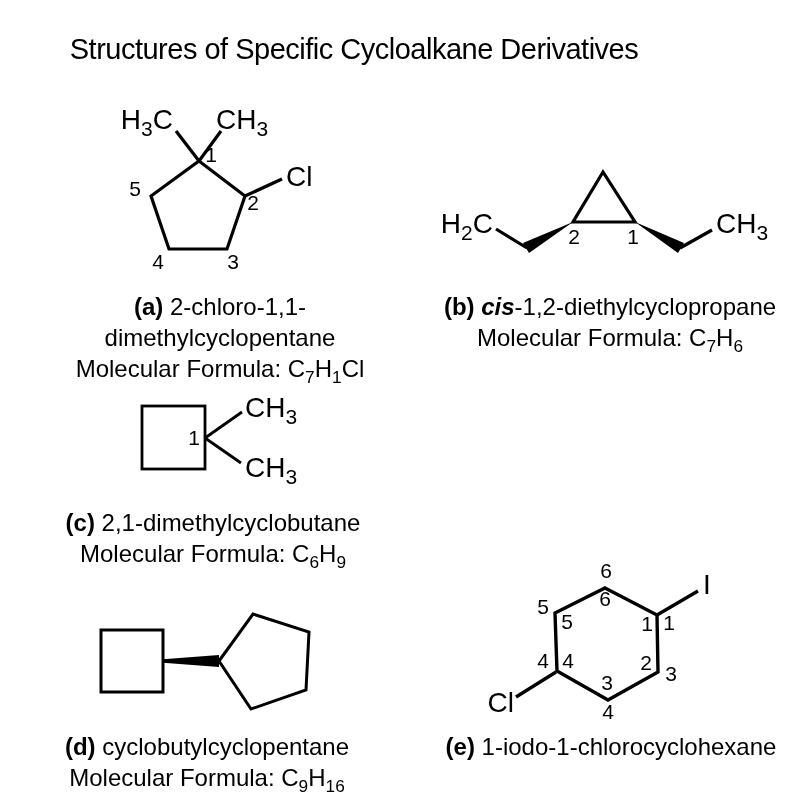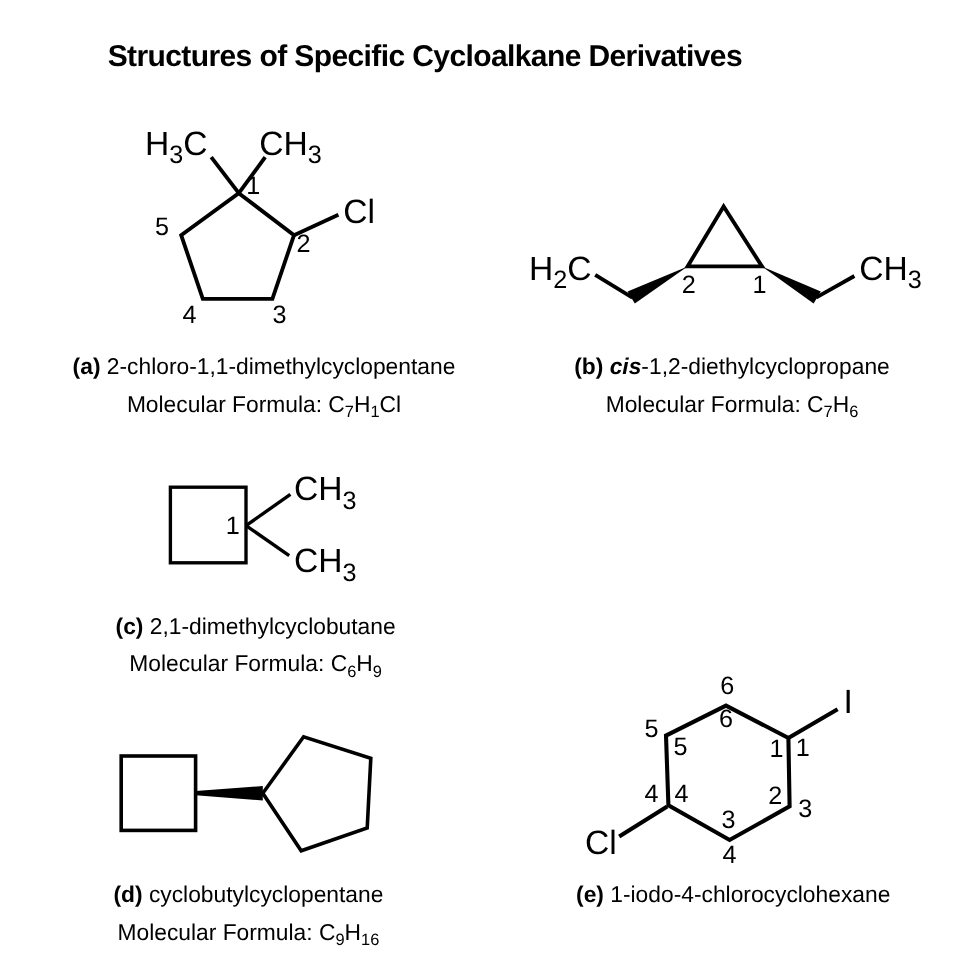--- a/index.html
+++ b/index.html
@@ -1,20 +1,20 @@
 <!DOCTYPE html>
 <html><head>
 <meta charset="utf-8">
 <style>
   html,body{margin:0;padding:0;background:#fff;}
   #figure{position:relative;width:800px;height:800px;background:#ffffff;
     font-family:"Liberation Sans",sans-serif;color:#000;overflow:hidden;}
   #figure-title{position:absolute;left:0;top:33px;width:708px;text-align:center;
-    font-size:25px;font-weight:bold;letter-spacing:-0.5px;}
-  .caption{position:absolute;text-align:center;font-size:19px;line-height:31px;color:#000;}
+    font-size:29px;font-weight:normal;letter-spacing:-0.5px;}
+  .caption{position:absolute;text-align:center;font-size:24px;line-height:31px;color:#000;}
   .caption .lbl{font-weight:bold;}
   .caption .em{font-weight:bold;font-style:italic;text-align:right;}
   .caption sub{font-size:0.72em;line-height:0;}
   svg{position:absolute;overflow:visible;}
   svg text{font-family:"Liberation Sans",sans-serif;fill:#000;}
   .atom{font-size:28px;}
   .asub{font-size:21px;}
   .num{font-size:21px;}
   .bond{stroke:#000;stroke-width:3.2;fill:none;stroke-linejoin:miter;}
   .ring{stroke:#000;stroke-width:3.2;fill:none;stroke-linejoin:miter;}
@@ -103,16 +103,16 @@
     <div><span class="lbl">(c)</span> <span>2,1-dimethylcyclobutane</span></div>
     <div><span>Molecular Formula: </span><span>C<sub>6</sub>H<sub>9</sub></span></div>
   </div>
 
   <div class="caption" style="left:22px;top:731px;width:370px;">
     <div><span class="lbl">(d)</span> <span>cyclobutylcyclopentane</span></div>
     <div><span>Molecular Formula: </span><span>C<sub>9</sub>H<sub>16</sub></span></div>
   </div>
 
   <div class="caption" style="left:426px;top:731px;width:370px;">
-    <div><span class="lbl">(e)</span> <span>1-iodo-4-chlorocyclohexane</span></div>
+    <div><span class="lbl">(e)</span> <span>1-iodo-1-chlorocyclohexane</span></div>
   </div>
 
 </div>
 
 </body></html>

